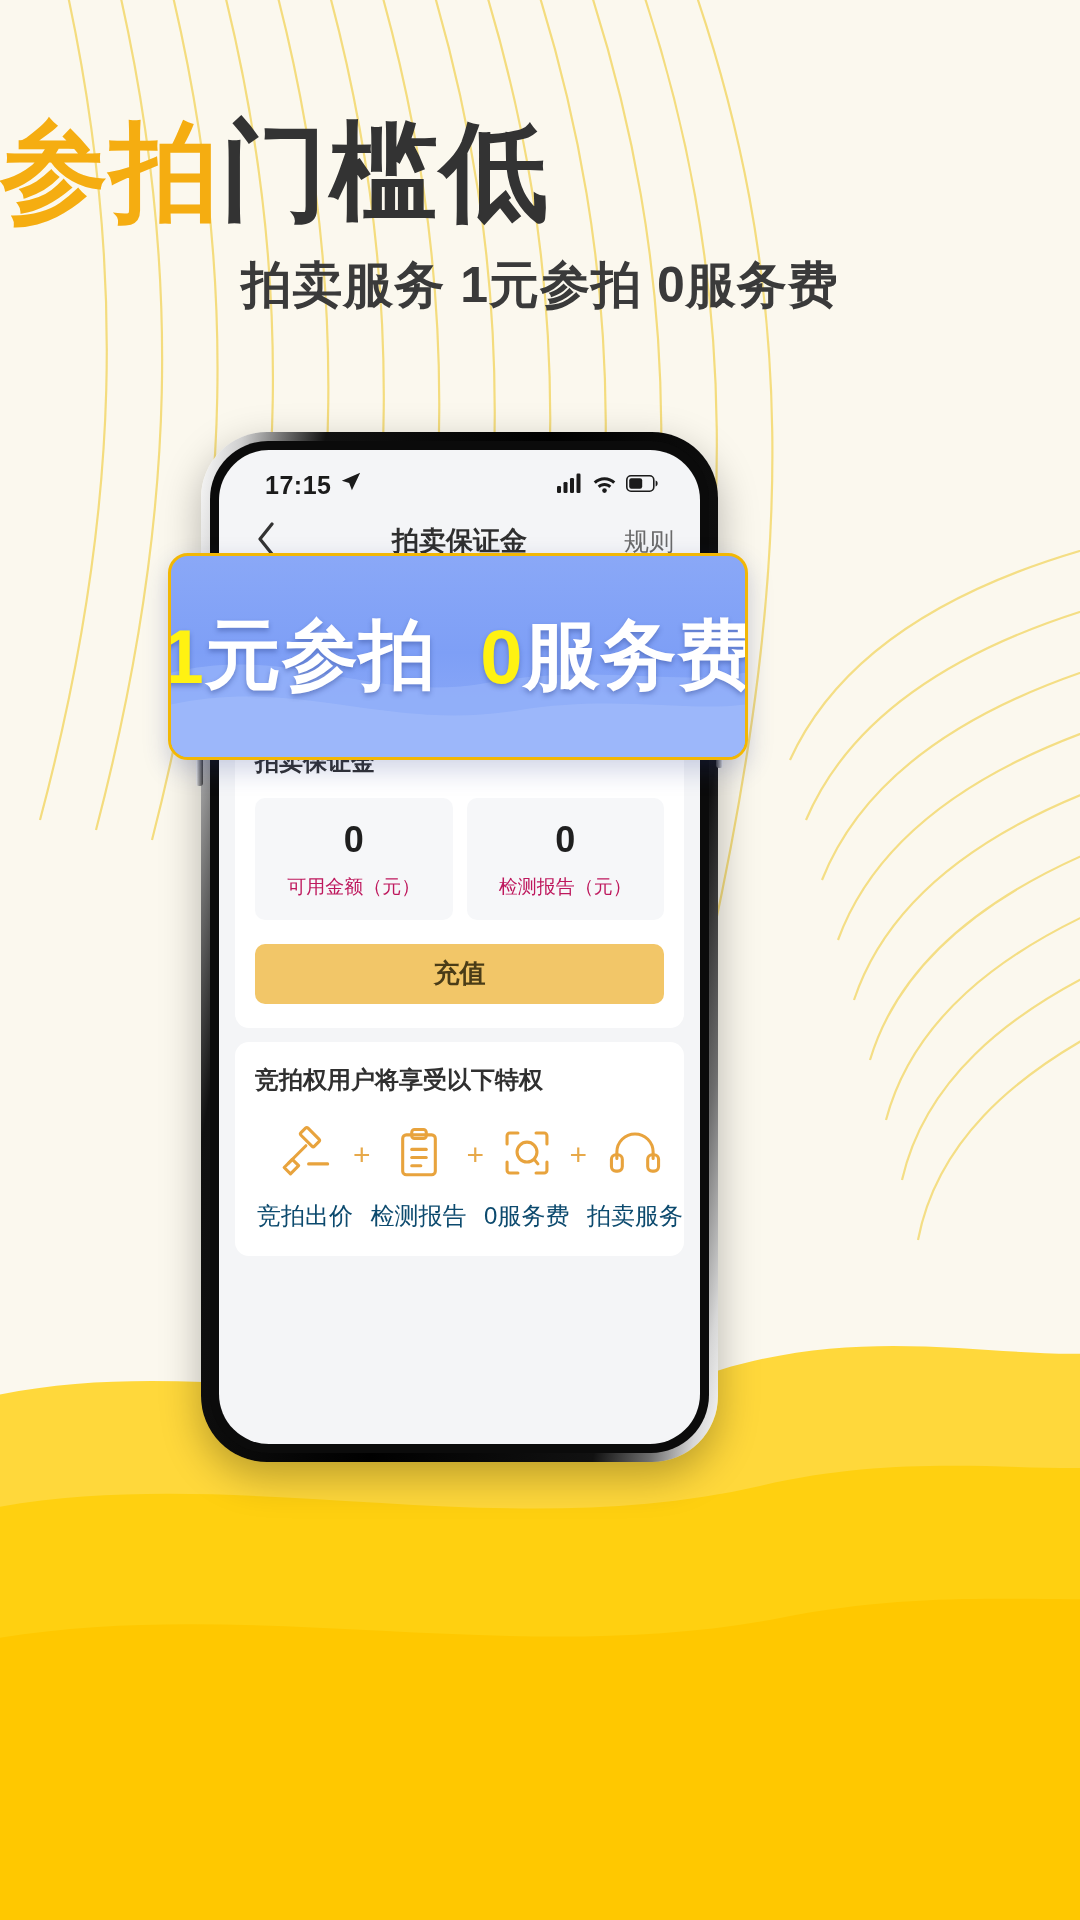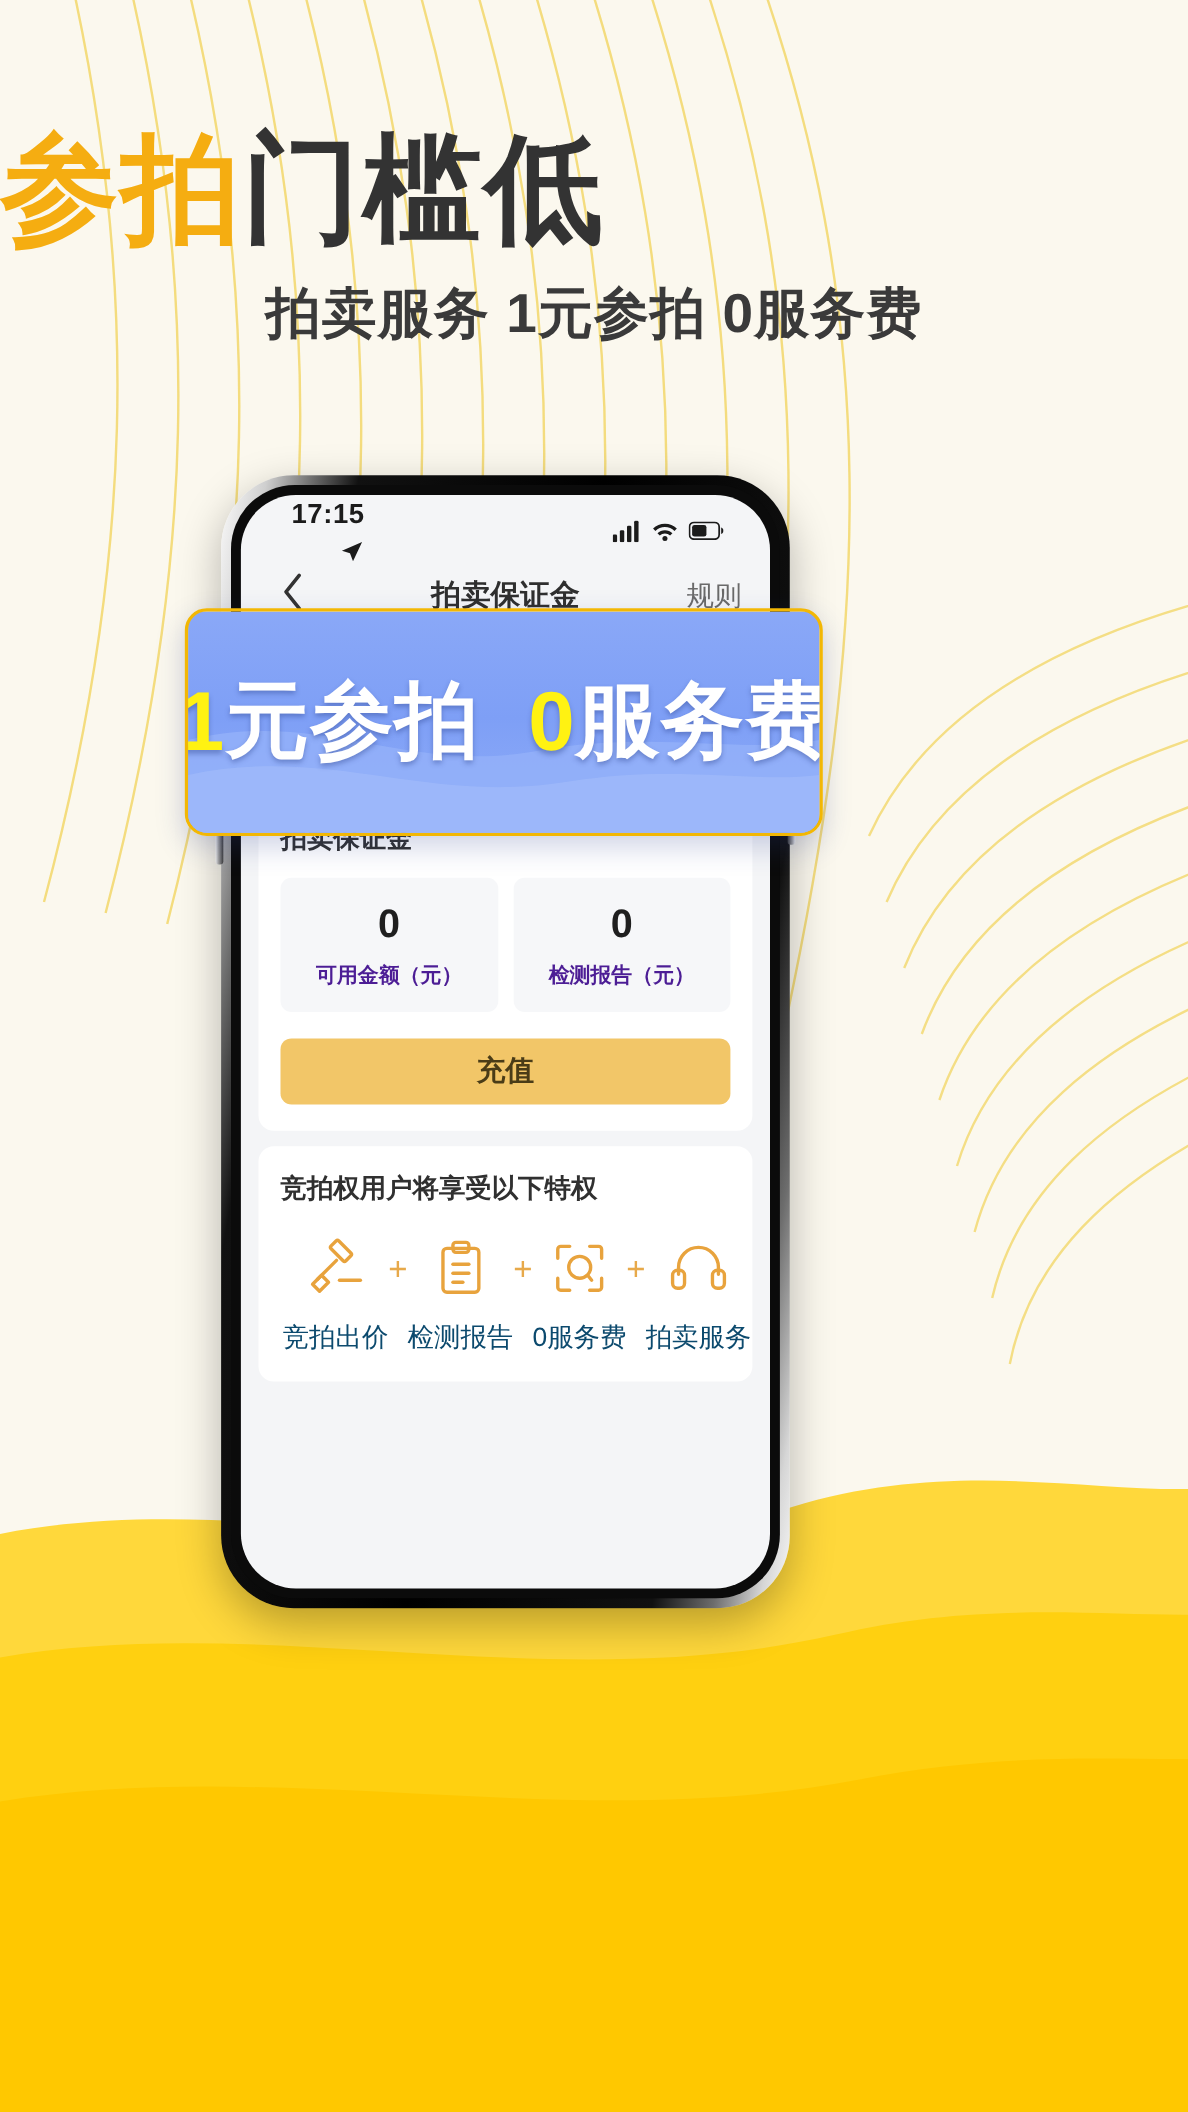--- a/index.html
+++ b/index.html
@@ -72,21 +72,21 @@
   .btn-voldn { left: -5px; top: 292px; width: 7px; height: 62px; }
   .btn-power { right: -5px; top: 240px; width: 7px; height: 96px;
                background: linear-gradient(270deg,#e8e8e8,#9a9a9a 40%,#3a3a3a); }
 
   
   .statusbar {
     height: 58px; display: flex; align-items: center;
     padding: 12px 42px 0 46px; justify-content: space-between;
   }
   .sb-time { font-size: 25px; font-weight: 700; color: #1b1b1b; letter-spacing: .5px; }
-  .sb-left { display: flex; align-items: flex-end; gap: 9px; flex-direction: column; }
+  .sb-left { display: flex; align-items: flex-start; gap: 9px; }
   .sb-right { display: flex; align-items: center; gap: 9px; }
 
   
   .navbar {
     height: 66px; display: flex; align-items: center;
     padding: 0 26px; position: relative;
   }
   .nav-back { width: 42px; font-size: 34px; color: #333; line-height: 1;
               display:flex; align-items:center; justify-content:center; }
   .nav-title {
@@ -105,21 +105,21 @@
     padding: 22px 20px 24px 20px;
   }
   .card-title { font-size: 24px; font-weight: 700; color: #303030; margin-bottom: 20px; }
 
   .amount-row { display: flex; gap: 14px; }
   .amount-box {
     flex: 1; background: #F6F7F9; border-radius: 10px;
     padding: 22px 0 20px 0; text-align: center;
   }
   .amount-val { font-size: 36px; font-weight: 700; color: #1f1f1f; line-height: 1.1; }
-  .amount-lbl { font-size: 19px; color: #4c1d95; margin-top: 14px; font-weight: bold; }
+  .amount-lbl { font-size: 19px; color: #be185d; margin-top: 14px; }
 
   .recharge-btn {
     margin-top: 24px; height: 60px; border-radius: 10px;
     background: #F2C668;
     display: flex; align-items: center; justify-content: center;
     font-size: 26px; font-weight: 700; color: #4a3c17;
   }
 
   .priv-grid { display: flex; align-items: flex-start; justify-content: space-between;
                padding: 4px 2px 0 2px; }

